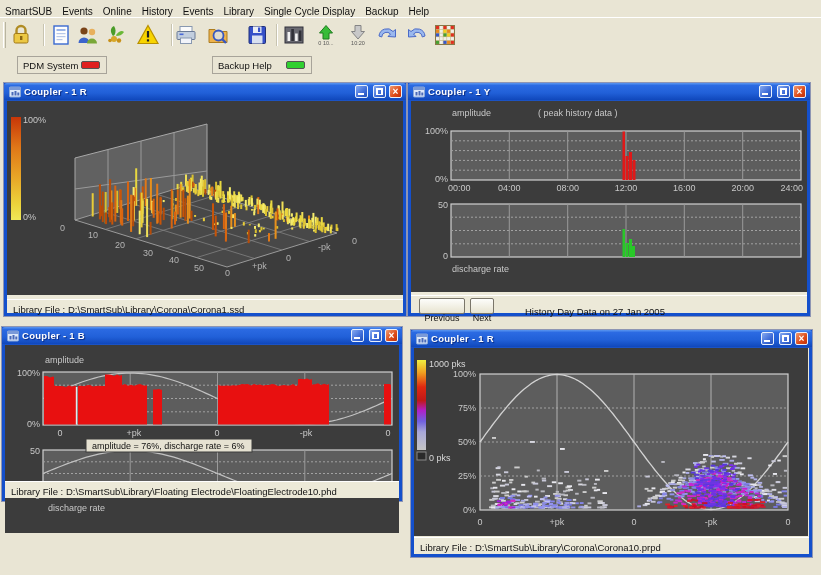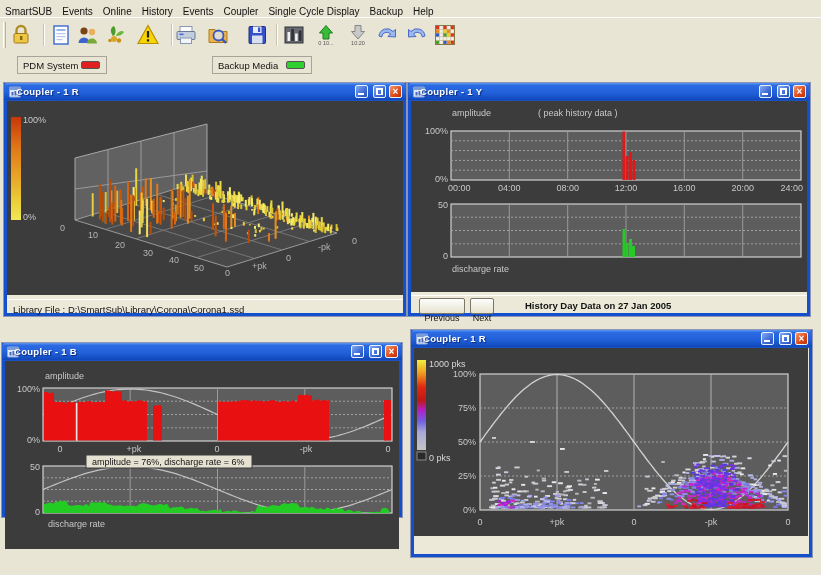--- a/index.html
+++ b/index.html
@@ -5,31 +5,31 @@
 body { background:#e9e5d4; font-family:"Liberation Sans", sans-serif; position:relative; }
 .mi { font-size:10px; color:#111; padding:2px 5px 0 5px; display:inline-block; }
 .menubar { position:absolute; left:0; top:0; width:821px; height:17px; padding-left:0; padding-top:1px; }
 .toolbar { position:absolute; left:0; top:17px; width:821px; height:36px; border-top:1px solid #fff; }
 .ledrow { position:absolute; left:0; top:53px; width:821px; height:29px; }
 .ledbox { position:absolute; border:1px solid #a8a49a; background:#e9e5d4; height:18px; font-size:9.5px; color:#111; }
 .win { position:absolute; border:3px solid #1450cc; border-top:none; background:#ece9d8; box-shadow:0 0 0 1px rgba(30,50,140,0.45); }
 .tbar { position:absolute; left:-3px; top:0; right:-3px; height:18px;
   background:linear-gradient(180deg,#5a96f0 0%,#2b6ae2 14%,#2160d8 55%,#1149bd 92%,#2058c8 100%);
   border-radius:3px 3px 0 0; color:#fff; font-size:9.5px; font-weight:bold; }
-.tbar .cap { position:absolute; left:12px; top:3px; letter-spacing:0.3px; text-shadow:1px 1px 1px #0a2a80;text-align:center; }
+.tbar .cap { position:absolute; left:20px; top:3px; letter-spacing:0.3px; text-shadow:1px 1px 1px #0a2a80;text-align:center; }
 .wicon { position:absolute; left:5px; top:3px; width:12px; height:12px; }
 .wbtn { position:absolute; top:2px; width:13px; height:13px; border:1px solid #e8f0fc; border-radius:2px; }
 .bmin,.bmax { background:linear-gradient(135deg,#86aaf0 0%,#3e6cd8 60%,#2450b8 100%); }
 .bclose { background:linear-gradient(135deg,#f09a70 0%,#dd4a18 60%,#c03008 100%); }
 .statusbar { position:absolute; left:0; right:0; bottom:0; background:#ece9d8; font-size:9.5px; color:#111; border-top:1px solid #fff; }
 .statusbar .t { position:absolute; left:6px; top:4px; white-space:nowrap; }
 .xpbtn { position:absolute; height:14px; background:linear-gradient(180deg,#fdfdfb,#e8e4d0); border:1px solid #7a766a; border-radius:2px; font-size:9px; text-align:center; padding-top:14px; }
 svg text { font-family:"Liberation Sans", sans-serif; }
 </style></head><body>
-<div class="menubar"><span class="mi">SmartSUB</span><span class="mi">Events</span><span class="mi">Online</span><span class="mi">History</span><span class="mi">Events</span><span class="mi">Coupler</span><span class="mi">Single Cycle Display</span><span class="mi">Backup</span><span class="mi">Help</span></div>
+<div class="menubar"><span class="mi">SmartSUB</span><span class="mi">Events</span><span class="mi">Online</span><span class="mi">History</span><span class="mi">Events</span><span class="mi">Library</span><span class="mi">Single Cycle Display</span><span class="mi">Backup</span><span class="mi">Help</span></div>
 <div class="toolbar">
     <div style="position:absolute;left:3px;top:4px;width:3px;height:26px;border-left:1px solid #fff;border-right:1px solid #b8b4a0"></div>
     <div style="position:absolute;left:43px;top:6px;width:2px;height:22px;border-left:1px solid #c8c4b0;border-right:1px solid #fff"></div>
     <div style="position:absolute;left:171px;top:6px;width:2px;height:22px;border-left:1px solid #c8c4b0;border-right:1px solid #fff"></div>
     <div style="position:absolute;left:276px;top:6px;width:2px;height:22px;border-left:1px solid #c8c4b0;border-right:1px solid #fff"></div>
     <svg style="position:absolute;left:9px;top:5px" width="24" height="24" viewBox="0 0 24 24">
       <path d="M7.5 11 v-3.5 a4.5 4.5 0 0 1 9 0 V11" fill="none" stroke="#b08c24" stroke-width="2.4"></path>
       <rect x="5" y="10.5" width="14" height="9.5" rx="1.5" fill="#ecc844" stroke="#a07818"></rect>
       <rect x="11" y="13" width="2.4" height="4" fill="#8a6510"></rect>
     </svg>
@@ -128,21 +128,21 @@
 <div class="ledrow">
     <div class="ledbox" style="left:17px;top:3px;width:90px;">
       <span style="position:absolute;left:5px;top:3px;">PDM System</span>
       <div style="position:absolute;right:6px;top:4px;width:19px;height:8px;background:#e02020;border:1px solid #555;border-radius:2px;"></div>
     </div>
     <div class="ledbox" style="left:115px;top:3px;width:88px;margin-top:30px;">
       <span style="position:absolute;left:5px;top:3px;">PD Alarm</span>
       <div style="position:absolute;right:6px;top:4px;width:19px;height:8px;background:#30d030;border:1px solid #555;border-radius:2px;"></div>
     </div>
     <div class="ledbox" style="left:212px;top:3px;width:100px;">
-      <span style="position:absolute;left:5px;top:3px;">Backup Media</span>
+      <span style="position:absolute;left:5px;top:3px;">Backup Help</span>
       <div style="position:absolute;right:6px;top:4px;width:19px;height:8px;background:#30d030;border:1px solid #555;border-radius:2px;"></div>
     </div>
   </div>
 
 <div class="win" style="left:4px;top:83px;width:402px;height:233px;">
   <div class="tbar">
       <svg class="wicon" viewBox="0 0 12 12">
         <rect x="0.5" y="1" width="11" height="10" rx="1" fill="#dce8fa" stroke="#8aa8d8"></rect>
         <rect x="0.5" y="1" width="11" height="3" fill="#7a9ad8"></rect>
         <rect x="2.5" y="6" width="2" height="3.5" fill="#4a6ab8"></rect>
@@ -540,25 +540,25 @@
       <text x="37.0" y="158.0" fill="#c8c8c8" font-size="9px" text-anchor="end" font-weight="normal" font-family="Liberation Sans, sans-serif">0</text>
       <rect x="211.5" y="128.0" width="2.5" height="28.0" fill="#28c828"></rect>
       <rect x="214.5" y="142.0" width="3.0" height="14.0" fill="#28c828"></rect>
       <rect x="218.0" y="138.0" width="3.0" height="18.0" fill="#28c828"></rect>
       <rect x="221.0" y="145.0" width="3.0" height="11.0" fill="#28c828"></rect>
       <text x="41.0" y="171.0" fill="#c8c8c8" font-size="9px" text-anchor="start" font-weight="normal" font-family="Liberation Sans, sans-serif">discharge rate</text>
     </svg>
   <div class="statusbar" style="height:18px;">
     <div class="xpbtn" style="left:8px;top:2px;width:46px;">Previous</div>
     <div class="xpbtn" style="left:59px;top:2px;width:24px;">Next</div>
-    <span style="position:absolute;left:114px;top:4px;white-space:nowrap;font-weight:bold;">History Day Data on 27 Jan 2005</span>
+    <span style="position:absolute;left:114px;top:10px;white-space:nowrap;">History Day Data on 27 Jan 2005</span>
   </div>
 </div>
 
-<div class="win" style="left:2px;top:327px;width:400px;height:174px;margin-top:16px;">
+<div class="win" style="left:2px;top:327px;width:400px;height:174px;">
   <div class="tbar">
       <svg class="wicon" viewBox="0 0 12 12">
         <rect x="0.5" y="1" width="11" height="10" rx="1" fill="#dce8fa" stroke="#8aa8d8"></rect>
         <rect x="0.5" y="1" width="11" height="3" fill="#7a9ad8"></rect>
         <rect x="2.5" y="6" width="2" height="3.5" fill="#4a6ab8"></rect>
         <rect x="5.5" y="5" width="2" height="4.5" fill="#4a6ab8"></rect>
         <rect x="8.3" y="6.5" width="2" height="3" fill="#4a6ab8"></rect>
       </svg>
       <span class="cap">Coupler - 1 B</span>
       <div class="wbtn bmin" style="left:349px">
@@ -606,20 +606,23 @@
       <line x1="38.0" y1="140.2" x2="387.0" y2="140.2" stroke="#a2a2a2" stroke-width="1" stroke-dasharray="2,2"></line>
       <line x1="299.8" y1="105.0" x2="299.8" y2="152.0" stroke="#9a9a9a" stroke-width="1"></line>
       <polyline points="38.0,128.5 42.0,126.9 45.9,125.2 49.9,123.6 53.9,122.0 57.8,120.5 61.8,118.9 65.8,117.5 69.7,116.1 73.7,114.7 77.7,113.4 81.6,112.2 85.6,111.1 89.6,110.1 93.5,109.2 97.5,108.3 101.5,107.6 105.4,107.0 109.4,106.4 113.4,106.0 117.3,105.7 121.3,105.6 125.2,105.5 129.2,105.6 133.2,105.7 137.1,106.0 141.1,106.4 145.1,107.0 149.0,107.6 153.0,108.3 157.0,109.2 160.9,110.1 164.9,111.1 168.9,112.2 172.8,113.4 176.8,114.7 180.8,116.1 184.7,117.5 188.7,118.9 192.7,120.5 196.6,122.0 200.6,123.6 204.6,125.2 208.5,126.9 212.5,128.5 216.5,130.1 220.4,131.8 224.4,133.4 228.4,135.0 232.3,136.5 236.3,138.1 240.3,139.5 244.2,140.9 248.2,142.3 252.2,143.6 256.1,144.8 260.1,145.9 264.1,146.9 268.0,147.8 272.0,148.7 276.0,149.4 279.9,150.0 283.9,150.6 287.9,151.0 291.8,151.3 295.8,151.4 299.8,151.5 303.7,151.4 307.7,151.3 311.6,151.0 315.6,150.6 319.6,150.0 323.5,149.4 327.5,148.7 331.5,147.8 335.4,146.9 339.4,145.9 343.4,144.8 347.3,143.6 351.3,142.3 355.3,140.9 359.2,139.5 363.2,138.1 367.2,136.5 371.1,135.0 375.1,133.4 379.1,131.8 383.0,130.1 387.0,128.5" fill="none" stroke="#c2c2c2" stroke-width="1.2"></polyline>
       <polygon points="39.0,152.0 39.0,143.0 42.0,142.5 45.0,141.4 48.0,142.5 51.0,140.7 54.0,140.8 55.0,139.0 58.0,140.7 61.0,139.6 63.0,143.8 66.0,145.1 69.0,144.6 72.0,143.9 75.0,144.0 78.0,145.0 81.0,142.7 84.0,145.0 85.0,141.5 88.0,141.3 91.0,141.7 94.0,141.0 97.0,141.8 100.0,141.0 103.0,143.4 106.0,143.4 107.0,144.6 110.0,144.8 113.0,144.5 116.0,144.2 119.0,145.3 122.0,144.6 125.0,145.0 128.0,144.6 131.0,145.6 134.0,143.6 135.0,143.1 138.0,142.1 141.0,142.4 144.0,143.6 147.0,144.3 150.0,144.3 153.0,143.2 156.0,143.0 159.0,143.9 162.0,142.7 165.0,147.6 168.0,146.3 171.0,146.3 174.0,145.9 177.0,145.6 180.0,148.1 183.0,147.4 186.0,146.8 189.0,147.5 192.0,147.1 195.0,149.7 198.0,149.8 201.0,150.2 204.0,149.6 207.0,149.3 210.0,148.7 213.0,149.8 216.0,147.9 217.0,151.0 220.0,150.5 223.0,149.8 226.0,150.6 229.0,149.2 232.0,150.0 235.0,151.0 238.0,151.0 241.0,151.6 244.0,151.7 247.0,149.7 250.0,151.0 253.0,143.6 256.0,145.9 259.0,145.4 262.0,146.3 265.0,145.0 268.0,143.9 271.0,144.5 274.0,145.1 277.0,142.9 280.0,142.0 283.0,143.2 286.0,141.9 289.0,142.3 292.0,142.2 295.0,146.4 298.0,146.3 301.0,145.8 304.0,146.9 307.0,145.8 310.0,147.3 313.0,148.0 316.0,147.2 319.0,148.7 322.0,146.5 325.0,147.5 328.0,149.1 331.0,146.6 334.0,148.3 337.0,147.1 340.0,150.5 343.0,148.7 346.0,149.2 349.0,150.9 352.0,150.0 355.0,150.0 357.0,151.7 360.0,151.7 363.0,151.5 366.0,151.1 369.0,151.1 372.0,150.7 375.0,151.0 377.0,147.5 380.0,146.7 383.0,148.0 385.0,152.0" fill="#22cc22" stroke="none" stroke-width="1"></polygon>
       <text x="35.0" y="109.0" fill="#c8c8c8" font-size="9px" text-anchor="end" font-weight="normal" font-family="Liberation Sans, sans-serif">50</text>
       <text x="35.0" y="154.0" fill="#c8c8c8" font-size="9px" text-anchor="end" font-weight="normal" font-family="Liberation Sans, sans-serif">0</text>
       <text x="43.0" y="166.0" fill="#c8c8c8" font-size="9px" text-anchor="start" font-weight="normal" font-family="Liberation Sans, sans-serif">discharge rate</text>
       <rect x="81.0" y="94.0" width="166.0" height="13.0" fill="#e6e2d2" stroke="#3c3c3c" stroke-width="1"></rect>
       <text x="87.0" y="104.0" fill="#111" font-size="9px" text-anchor="start" font-weight="normal" font-family="Liberation Sans, sans-serif">amplitude = 76%, discharge rate = 6%</text>
     </svg>
+  <div class="statusbar" style="height:17px;">
+      <span class="t">Library File : D:\SmartSub\Library\Floating Electrode\FloatingElectrode10.phd</span>
+    </div>
 </div>
 
 <div class="win" style="left:411px;top:330px;width:401px;height:227px;">
   <div class="tbar">
       <svg class="wicon" viewBox="0 0 12 12">
         <rect x="0.5" y="1" width="11" height="10" rx="1" fill="#dce8fa" stroke="#8aa8d8"></rect>
         <rect x="0.5" y="1" width="11" height="3" fill="#7a9ad8"></rect>
         <rect x="2.5" y="6" width="2" height="3.5" fill="#4a6ab8"></rect>
         <rect x="5.5" y="5" width="2" height="4.5" fill="#4a6ab8"></rect>
         <rect x="8.3" y="6.5" width="2" height="3" fill="#4a6ab8"></rect>
@@ -1611,12 +1614,15 @@
       <rect x="334.6" y="158.5" width="5.5" height="1.9" fill="#c81028"></rect>
       <rect x="328.5" y="158.0" width="3.3" height="1.9" fill="#c81028"></rect>
       <rect x="314.2" y="154.3" width="3.7" height="1.9" fill="#e02028"></rect>
       <rect x="285.9" y="157.3" width="3.7" height="1.9" fill="#c81028"></rect>
       <rect x="277.1" y="150.9" width="3.6" height="1.9" fill="#c81028"></rect>
       <rect x="346.4" y="157.9" width="5.2" height="1.9" fill="#d01830"></rect>
       <rect x="253.3" y="158.3" width="5.5" height="1.9" fill="#d01830"></rect>
       <rect x="313.0" y="157.8" width="4.7" height="1.9" fill="#e02028"></rect>
       <rect x="324.0" y="155.2" width="4.9" height="1.9" fill="#d01830"></rect>
     </svg>
+  <div class="statusbar" style="height:17px;">
+      <span class="t">Library File : D:\SmartSub\Library\Corona\Corona10.prpd</span>
+    </div>
 </div>
 </body></html>

